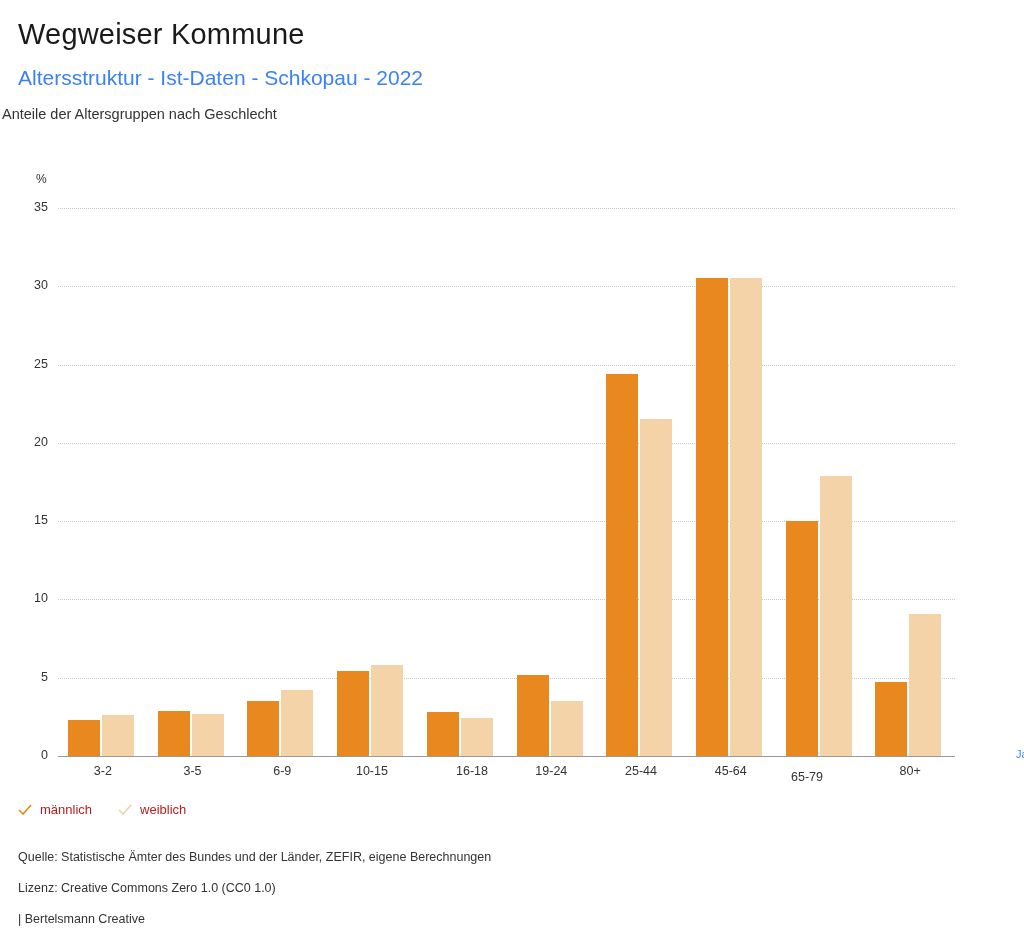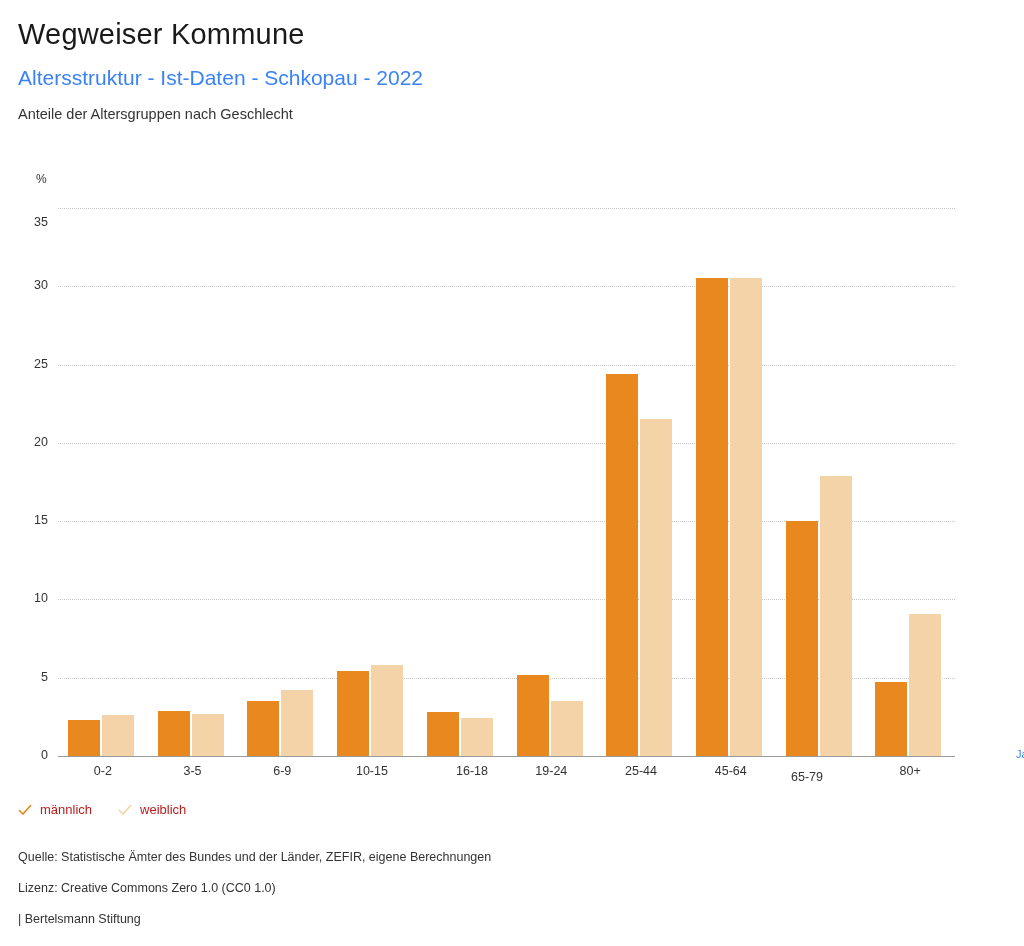--- a/index.html
+++ b/index.html
@@ -31,21 +31,21 @@
   .subtitle {
     position: absolute;
     left: 18px;
     top: 66px;
     font-size: 21px;
     font-weight: 400;
     color: #3b82f6;
   }
   .subsubtitle {
     position: absolute;
-    left: 18px;
+    left: 2px;
     top: 106px;
     font-size: 14.5px;
     font-weight: 400;
     color: #333333;
   }
 
   
   .plot {
     position: absolute;
     left: 58px;
@@ -171,21 +171,21 @@
         <div class="ytick" style="top: 391.429px;">10</div>
         <div class="gridline" style="top: 313.143px;"></div>
         <div class="ytick" style="top: 313.143px;">15</div>
         <div class="gridline" style="top: 234.857px;"></div>
         <div class="ytick" style="top: 234.857px;">20</div>
         <div class="gridline" style="top: 156.571px;"></div>
         <div class="ytick" style="top: 156.571px;">25</div>
         <div class="gridline" style="top: 78.2857px;"></div>
         <div class="ytick" style="top: 78.2857px;">30</div>
         <div class="gridline" style="top: 0px;"></div>
-        <div class="ytick" style="top: 15px;">35</div>
+        <div class="ytick" style="top: 0px;">35</div>
       </div>
     <div class="bars" id="bars">
         <div class="group" style="left: 0px; width: 89.7px;">
           <div class="bar m" title="männlich 0-2: 2.3%" style="height: 36.0114px; background: rgb(232, 136, 31);"></div>
           <div class="bar w" title="weiblich 0-2: 2.6%" style="height: 40.7086px; background: rgb(243, 211, 167);"></div>
         </div>
         <div class="group" style="left: 89.7px; width: 89.7px;">
           <div class="bar m" title="männlich 3-5: 2.9%" style="height: 45.4057px; background: rgb(232, 136, 31);"></div>
           <div class="bar w" title="weiblich 3-5: 2.7%" style="height: 42.2743px; background: rgb(243, 211, 167);"></div>
         </div>
@@ -216,21 +216,21 @@
         <div class="group" style="left: 717.6px; width: 89.7px;">
           <div class="bar m" title="männlich 65-79: 15%" style="height: 234.857px; background: rgb(232, 136, 31);"></div>
           <div class="bar w" title="weiblich 65-79: 17.9%" style="height: 280.263px; background: rgb(243, 211, 167);"></div>
         </div>
         <div class="group" style="left: 807.3px; width: 89.7px;">
           <div class="bar m" title="männlich 80+: 4.7%" style="height: 73.5886px; background: rgb(232, 136, 31);"></div>
           <div class="bar w" title="weiblich 80+: 9.1%" style="height: 142.48px; background: rgb(243, 211, 167);"></div>
         </div>
       </div>
     <div id="xticks">
-        <div class="xtick" style="left: -15.15px;">0-2</div>
+        <div class="xtick" style="left: -15.15px;">3-2</div>
         <div class="xtick" style="left: 74.55px;">3-5</div>
         <div class="xtick" style="left: 164.25px;">6-9</div>
         <div class="xtick" style="left: 253.95px;">10-15</div>
         <div class="xtick" style="left: 354px;">16-18</div>
         <div class="xtick" style="left: 433.35px;">19-24</div>
         <div class="xtick" style="left: 523.05px;">25-44</div>
         <div class="xtick" style="left: 612.75px;">45-64</div>
         <div class="xtick" style="left: 689px; margin-top: 6px;">65-79</div>
         <div class="xtick" style="left: 792.15px;">80+</div>
       </div>
@@ -251,16 +251,16 @@
             <path d="M1 7 L5 11 L13 2" fill="none" stroke="#f3d3a7" stroke-width="1.6"></path>
           </svg>
       </span>
       <span>weiblich</span>
     </div>
   </div>
 
   <div class="footer">
     <div>Quelle: Statistische Ämter des Bundes und der Länder, ZEFIR, eigene Berechnungen</div>
     <div>Lizenz: Creative Commons Zero 1.0 (CC0 1.0)</div>
-    <div>| Bertelsmann Stiftung</div>
+    <div>| Bertelsmann Creative</div>
   </div>
 
 </div>
 
 </body></html>

